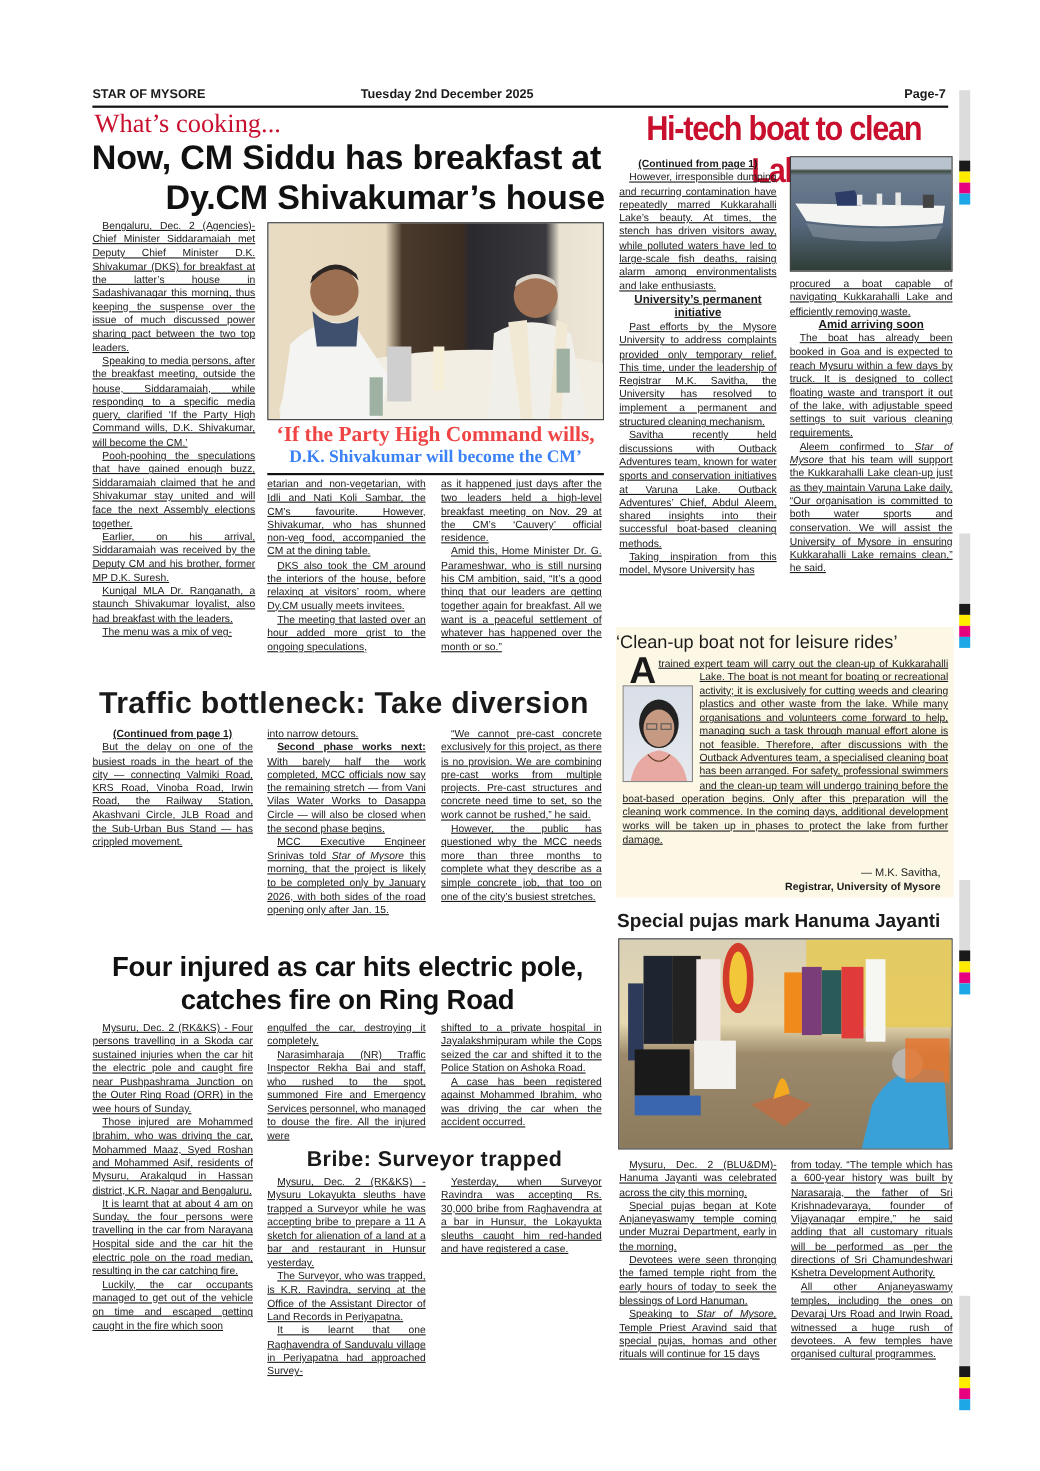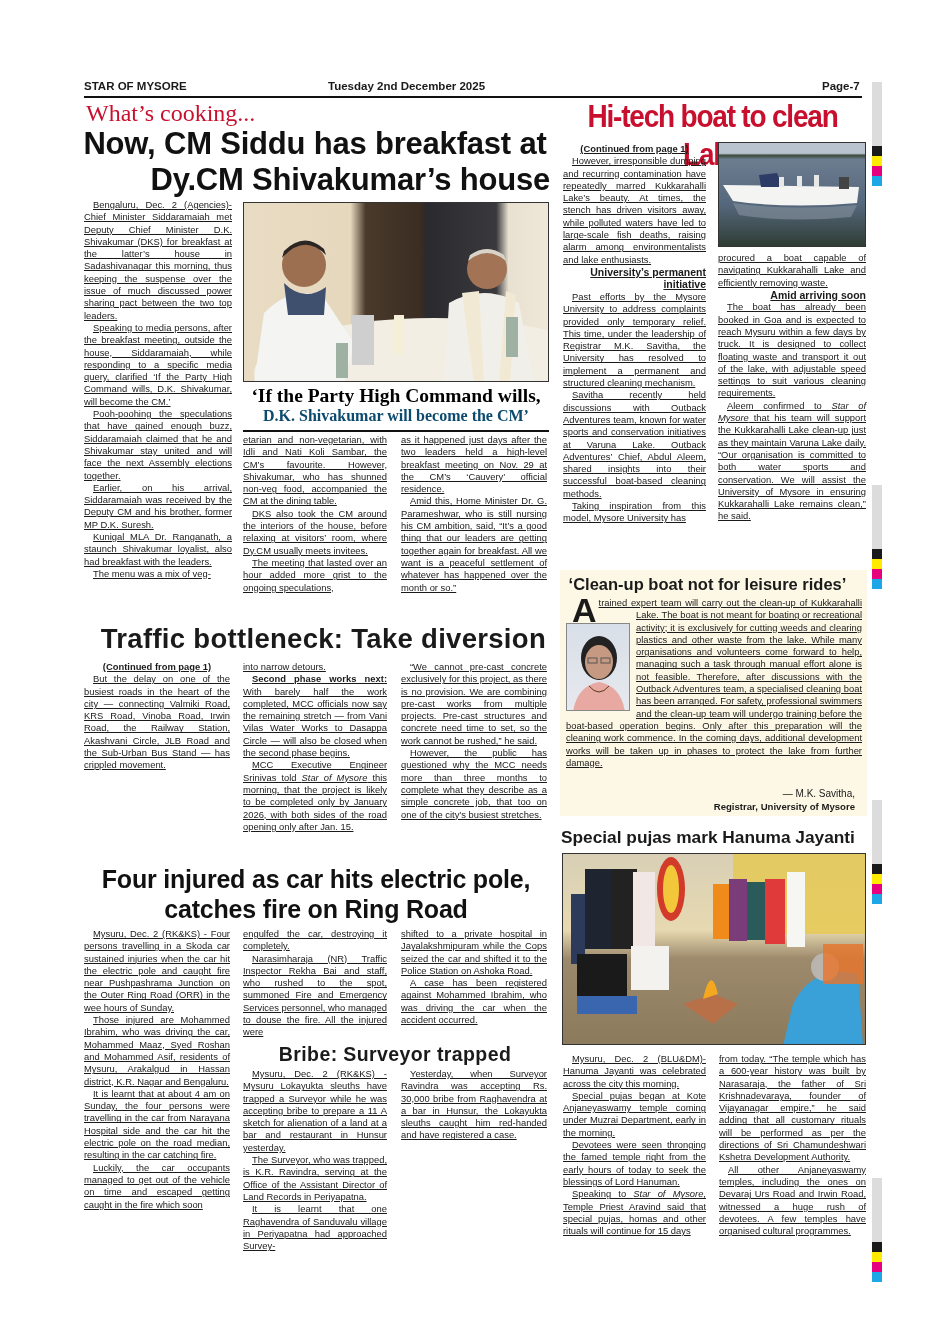--- a/index.html
+++ b/index.html
@@ -3,21 +3,21 @@
 <meta charset="utf-8">
 <style>
   * { box-sizing: border-box; margin: 0; padding: 0; }
   html, body { width: 945px; height: 1337px; background: #ffffff; overflow: hidden; }
   body { position: relative; font-family: "Liberation Sans", sans-serif; color: #1a1a1a; }
   .abs { position: absolute; }
   .txt { font-size: 9.4px; line-height: 12.3px; text-align: justify; hyphens: none; text-decoration: underline; }
   .txt p { text-indent: 9px; }
   .txt p.noind { text-indent: 0; }
   .txt p.center { text-align: center; text-indent: 0; font-weight: bold; }
-  .txt p.sub { text-align: right; text-indent: 0; font-weight: bold; font-size: 10.5px; line-height: 12.5px; }
+  .txt p.sub { text-align: center; text-indent: 0; font-weight: bold; font-size: 10.5px; line-height: 12.5px; }
   .txt em { font-style: italic; }
   .txt b { font-weight: bold; }
   .hdr { font-weight: bold; font-size: 11.5px; top: 80px; }
   .rule { background: #111; height: 2px; }
   .headline { font-weight: bold; text-align: center; color: #111; letter-spacing: -0.2px; }
   .photo { border: 1px solid #333; overflow: hidden; }
   .reg { position: absolute; left: 872px; width: 10px; }
   .reg .gray { background: #dcdcdc; }
   .reg .k { background: #1a1a1a; height: 10px; }
   .reg .y { background: #ffeb00; height: 10px; }
@@ -56,22 +56,22 @@
     <circle cx="243" cy="66" r="20" fill="#a27455"></circle>
     <path d="M224 58 Q243 42 262 58 L260 52 Q243 40 226 52 Z" fill="#d8d4cc"></path>
     <path d="M218 90 L230 180 L240 180 L235 88 Z M262 88 L255 180 L266 180 L272 92 Z" fill="#f2e9d4"></path>
     <rect x="108" y="112" width="22" height="50" fill="#cfcfcf"></rect>
     <rect x="150" y="112" width="10" height="40" fill="#f5efd8"></rect>
     <rect x="262" y="114" width="12" height="40" fill="#9fb1a2"></rect>
     <rect x="92" y="140" width="12" height="35" fill="#9fb1a2"></rect>
   </svg>
 </div>
 
-<div class="abs" style="left:240px; top:385px; width:312px; text-align:center; font-family:'Liberation Serif', serif; font-weight:bold; color:#000000; font-size:19.5px; line-height:22px;">‘If the Party High Command wills,</div>
-<div class="abs" style="left:240px; top:406px; width:312px; text-align:center; font-family:'Liberation Serif', serif; font-weight:bold; color:#0c4a6e; font-size:16px; line-height:20px;">D.K. Shivakumar will become the CM’</div>
+<div class="abs" style="left:240px; top:385px; width:312px; text-align:center; font-family:'Liberation Serif', serif; font-weight:bold; color:#ef4444; font-size:19.5px; line-height:22px;">‘If the Party High Command wills,</div>
+<div class="abs" style="left:240px; top:406px; width:312px; text-align:center; font-family:'Liberation Serif', serif; font-weight:bold; color:#3b82f6; font-size:16px; line-height:20px;">D.K. Shivakumar will become the CM’</div>
 <div class="abs rule" style="left:243px; top:430px; width:306px; height:1.5px;"></div>
 
 <div class="abs txt" style="left:243px; top:434px; width:144px;">
   <p class="noind">etarian and non-vegetarian, with Idli and Nati Koli Sambar, the CM’s favourite. However, Shivakumar, who has shunned non-veg food, accompanied the CM at the dining table.</p>
   <p>DKS also took the CM around the interiors of the house, before relaxing at visitors’ room, where Dy.CM usually meets invitees.</p>
   <p>The meeting that lasted over an hour added more grist to the ongoing speculations,</p>
 </div>
 <div class="abs txt" style="left:401px; top:434px; width:146px;">
   <p class="noind">as it happened just days after the two leaders held a high-level breakfast meeting on Nov. 29 at the CM’s ‘Cauvery’ official residence.</p>
   <p>Amid this, Home Minister Dr. G. Parameshwar, who is still nursing his CM ambition, said, “It’s a good thing that our leaders are getting together again for breakfast. All we want is a peaceful settlement of whatever has happened over the month or so.”</p>
@@ -101,40 +101,40 @@
 </div>
 
 <div class="abs txt" style="left:718px; top:252px; width:148px;">
   <p class="noind">procured a boat capable of navigating Kukkarahalli Lake and efficiently removing waste.</p>
   <p class="sub">Amid arriving soon</p>
   <p>The boat has already been booked in Goa and is expected to reach Mysuru within a few days by truck. It is designed to collect floating waste and transport it out of the lake, with adjustable speed settings to suit various cleaning requirements.</p>
   <p><span>Aleem confirmed to </span><em>Star of Mysore</em><span> that his team will support the Kukkarahalli Lake clean-up just as they maintain Varuna Lake daily. “Our organisation is committed to both water sports and conservation. We will assist the University of Mysore in ensuring Kukkarahalli Lake remains clean,” he said.</span></p>
 </div>
 
 <div class="abs" style="left:560px; top:570px; width:307px; height:246px; background:#fdf8e6;">
-  <div style="position:absolute; left:0; top:4px; width:295px; text-align:center; font-weight:bold; font-size:16.5px; line-height:20px;">‘Clean-up boat not for leisure rides’</div>
+  <div style="position:absolute; left:0; top:4px; width:295px; font-weight:normal; font-size:16.5px; line-height:20px;">‘Clean-up boat not for leisure rides’</div>
   <div class="txt" style="position:absolute; left:6px; top:27px; width:296px;">
     <span style="float:left; font-weight:bold; font-size:34px; line-height:26px; margin:0 2px -2px 6px;">A</span>
     <div style="float:left; clear:left; width:64px; height:88px; margin:2px 6px 2px 0; border:1px solid #888; background:linear-gradient(180deg,#d9dfe8 0%,#e6e9ee 100%); position:relative; overflow:hidden;">
       <svg width="64" height="88" viewBox="0 0 64 88">
         <ellipse cx="32" cy="34" rx="18" ry="22" fill="#222"></ellipse>
         <ellipse cx="32" cy="38" rx="14" ry="17" fill="#c69a82"></ellipse>
         <rect x="21" y="34" width="9" height="5" fill="none" stroke="#555" stroke-width="1"></rect>
         <rect x="34" y="34" width="9" height="5" fill="none" stroke="#555" stroke-width="1"></rect>
         <path d="M6 88 Q10 62 32 58 Q54 62 58 88 Z" fill="#e7a9a2"></path>
         <path d="M22 62 Q32 74 42 62" fill="none" stroke="#5a3a1a" stroke-width="1"></path>
       </svg>
     </div>
     <p class="noind" style="text-indent:0;">trained expert team will carry out the clean-up of Kukkarahalli Lake. The boat is not meant for boating or recreational activity; it is exclusively for cutting weeds and clearing plastics and other waste from the lake. While many organisations and volunteers come forward to help, managing such a task through manual effort alone is not feasible. Therefore, after discussions with the Outback Adventures team, a specialised cleaning boat has been arranged. For safety, professional swimmers and the clean-up team will undergo training before the boat-based operation begins. Only after this preparation will the cleaning work commence. In the coming days, additional development works will be taken up in phases to protect the lake from further damage.</p>
   </div>
   <div style="position:absolute; right:12px; top:218px; font-weight:normal; font-size:10px;">— M.K. Savitha,</div>
   <div style="position:absolute; right:12px; top:231px; font-weight:bold; font-size:9.6px;">Registrar, University of Mysore</div>
 </div>
 
-<div class="abs" style="left:76px; top:622px; width:470px; font-weight:bold; font-size:27.5px; line-height:34px; letter-spacing:0.3px;text-align:right;">Traffic bottleneck: Take diversion</div>
+<div class="abs" style="left:90px; top:622px; width:470px; font-weight:bold; font-size:27.5px; line-height:34px; letter-spacing:0.3px;">Traffic bottleneck: Take diversion</div>
 
 <div class="abs txt" style="left:84px; top:661px; width:146px;">
   <p class="center">(Continued from page 1)</p>
   <p>But the delay on one of the busiest roads in the heart of the city — connecting Valmiki Road, KRS Road, Vinoba Road, Irwin Road, the Railway Station, Akashvani Circle, JLB Road and the Sub-Urban Bus Stand — has crippled movement.</p>
 </div>
 <div class="abs txt" style="left:243px; top:661px; width:144px;">
   <p class="noind">into narrow detours.</p>
   <p><b>Second phase works next:</b><span> With barely half the work completed, MCC officials now say the remaining stretch — from Vani Vilas Water Works to Dasappa Circle — will also be closed when the second phase begins.</span></p>
   <p><span>MCC Executive Engineer Srinivas told </span><em>Star of Mysore</em><span> this morning, that the project is likely to be completed only by January 2026, with both sides of the road opening only after Jan. 15.</span></p>
 </div>

